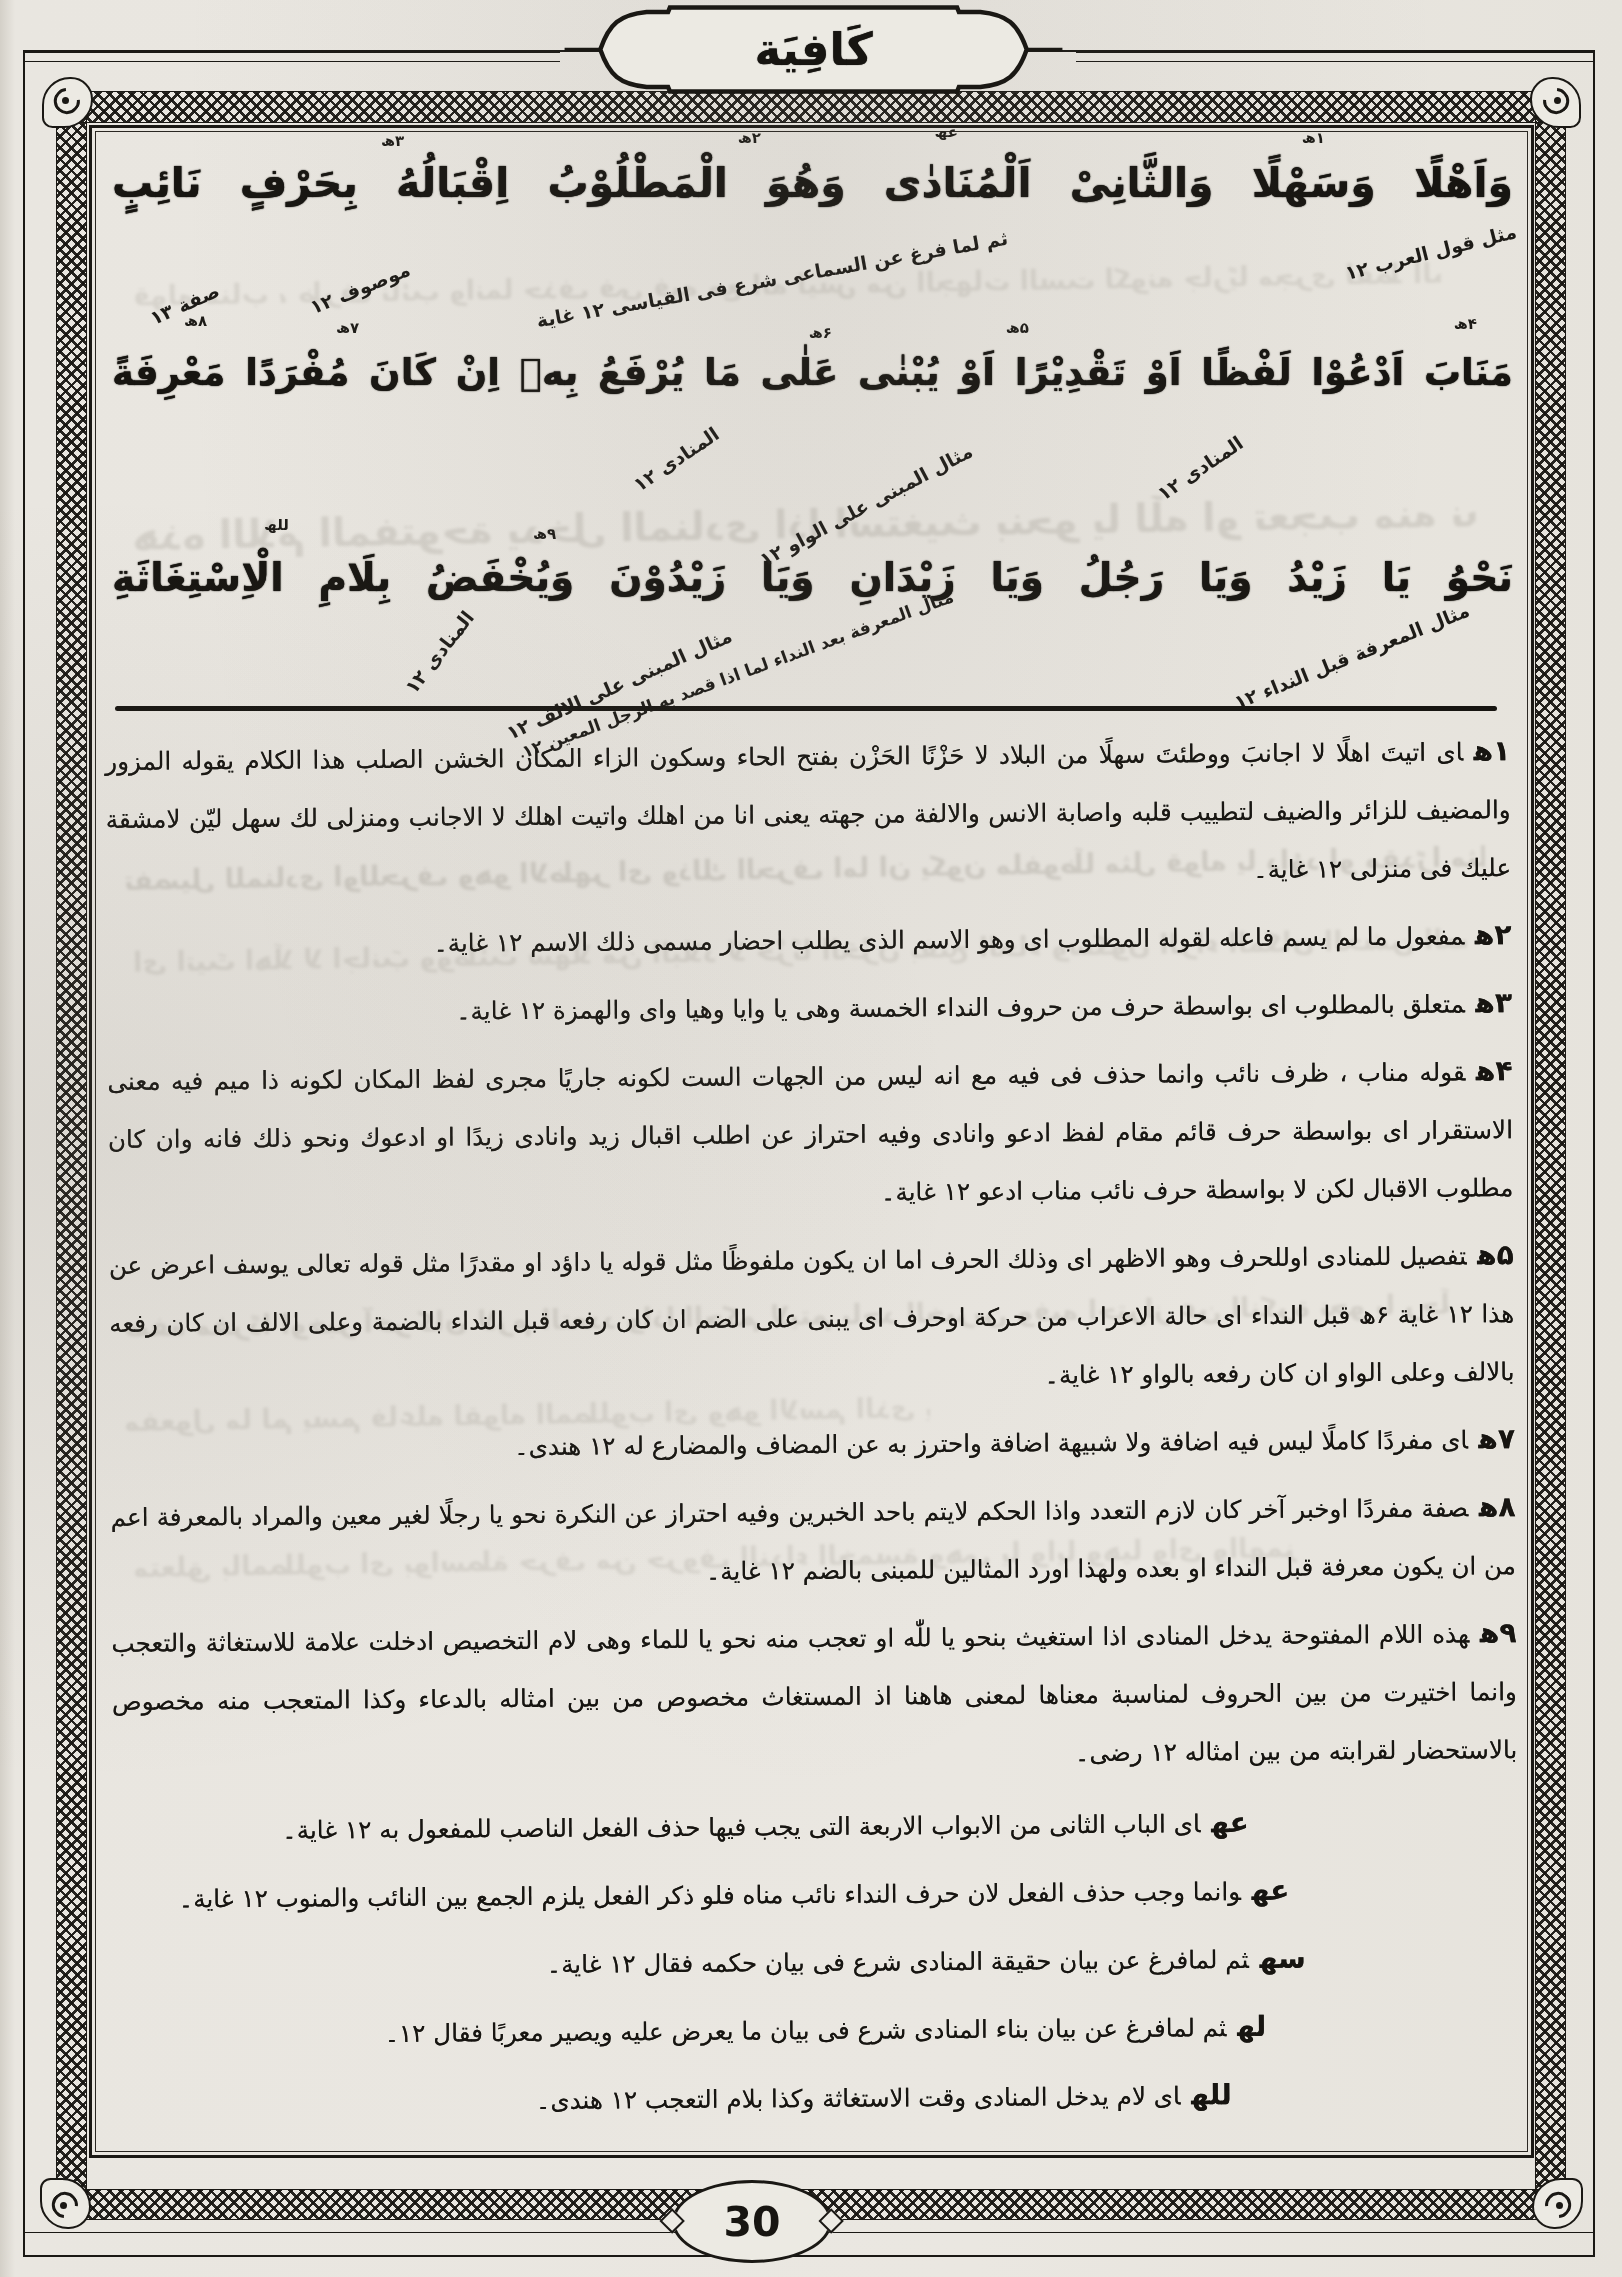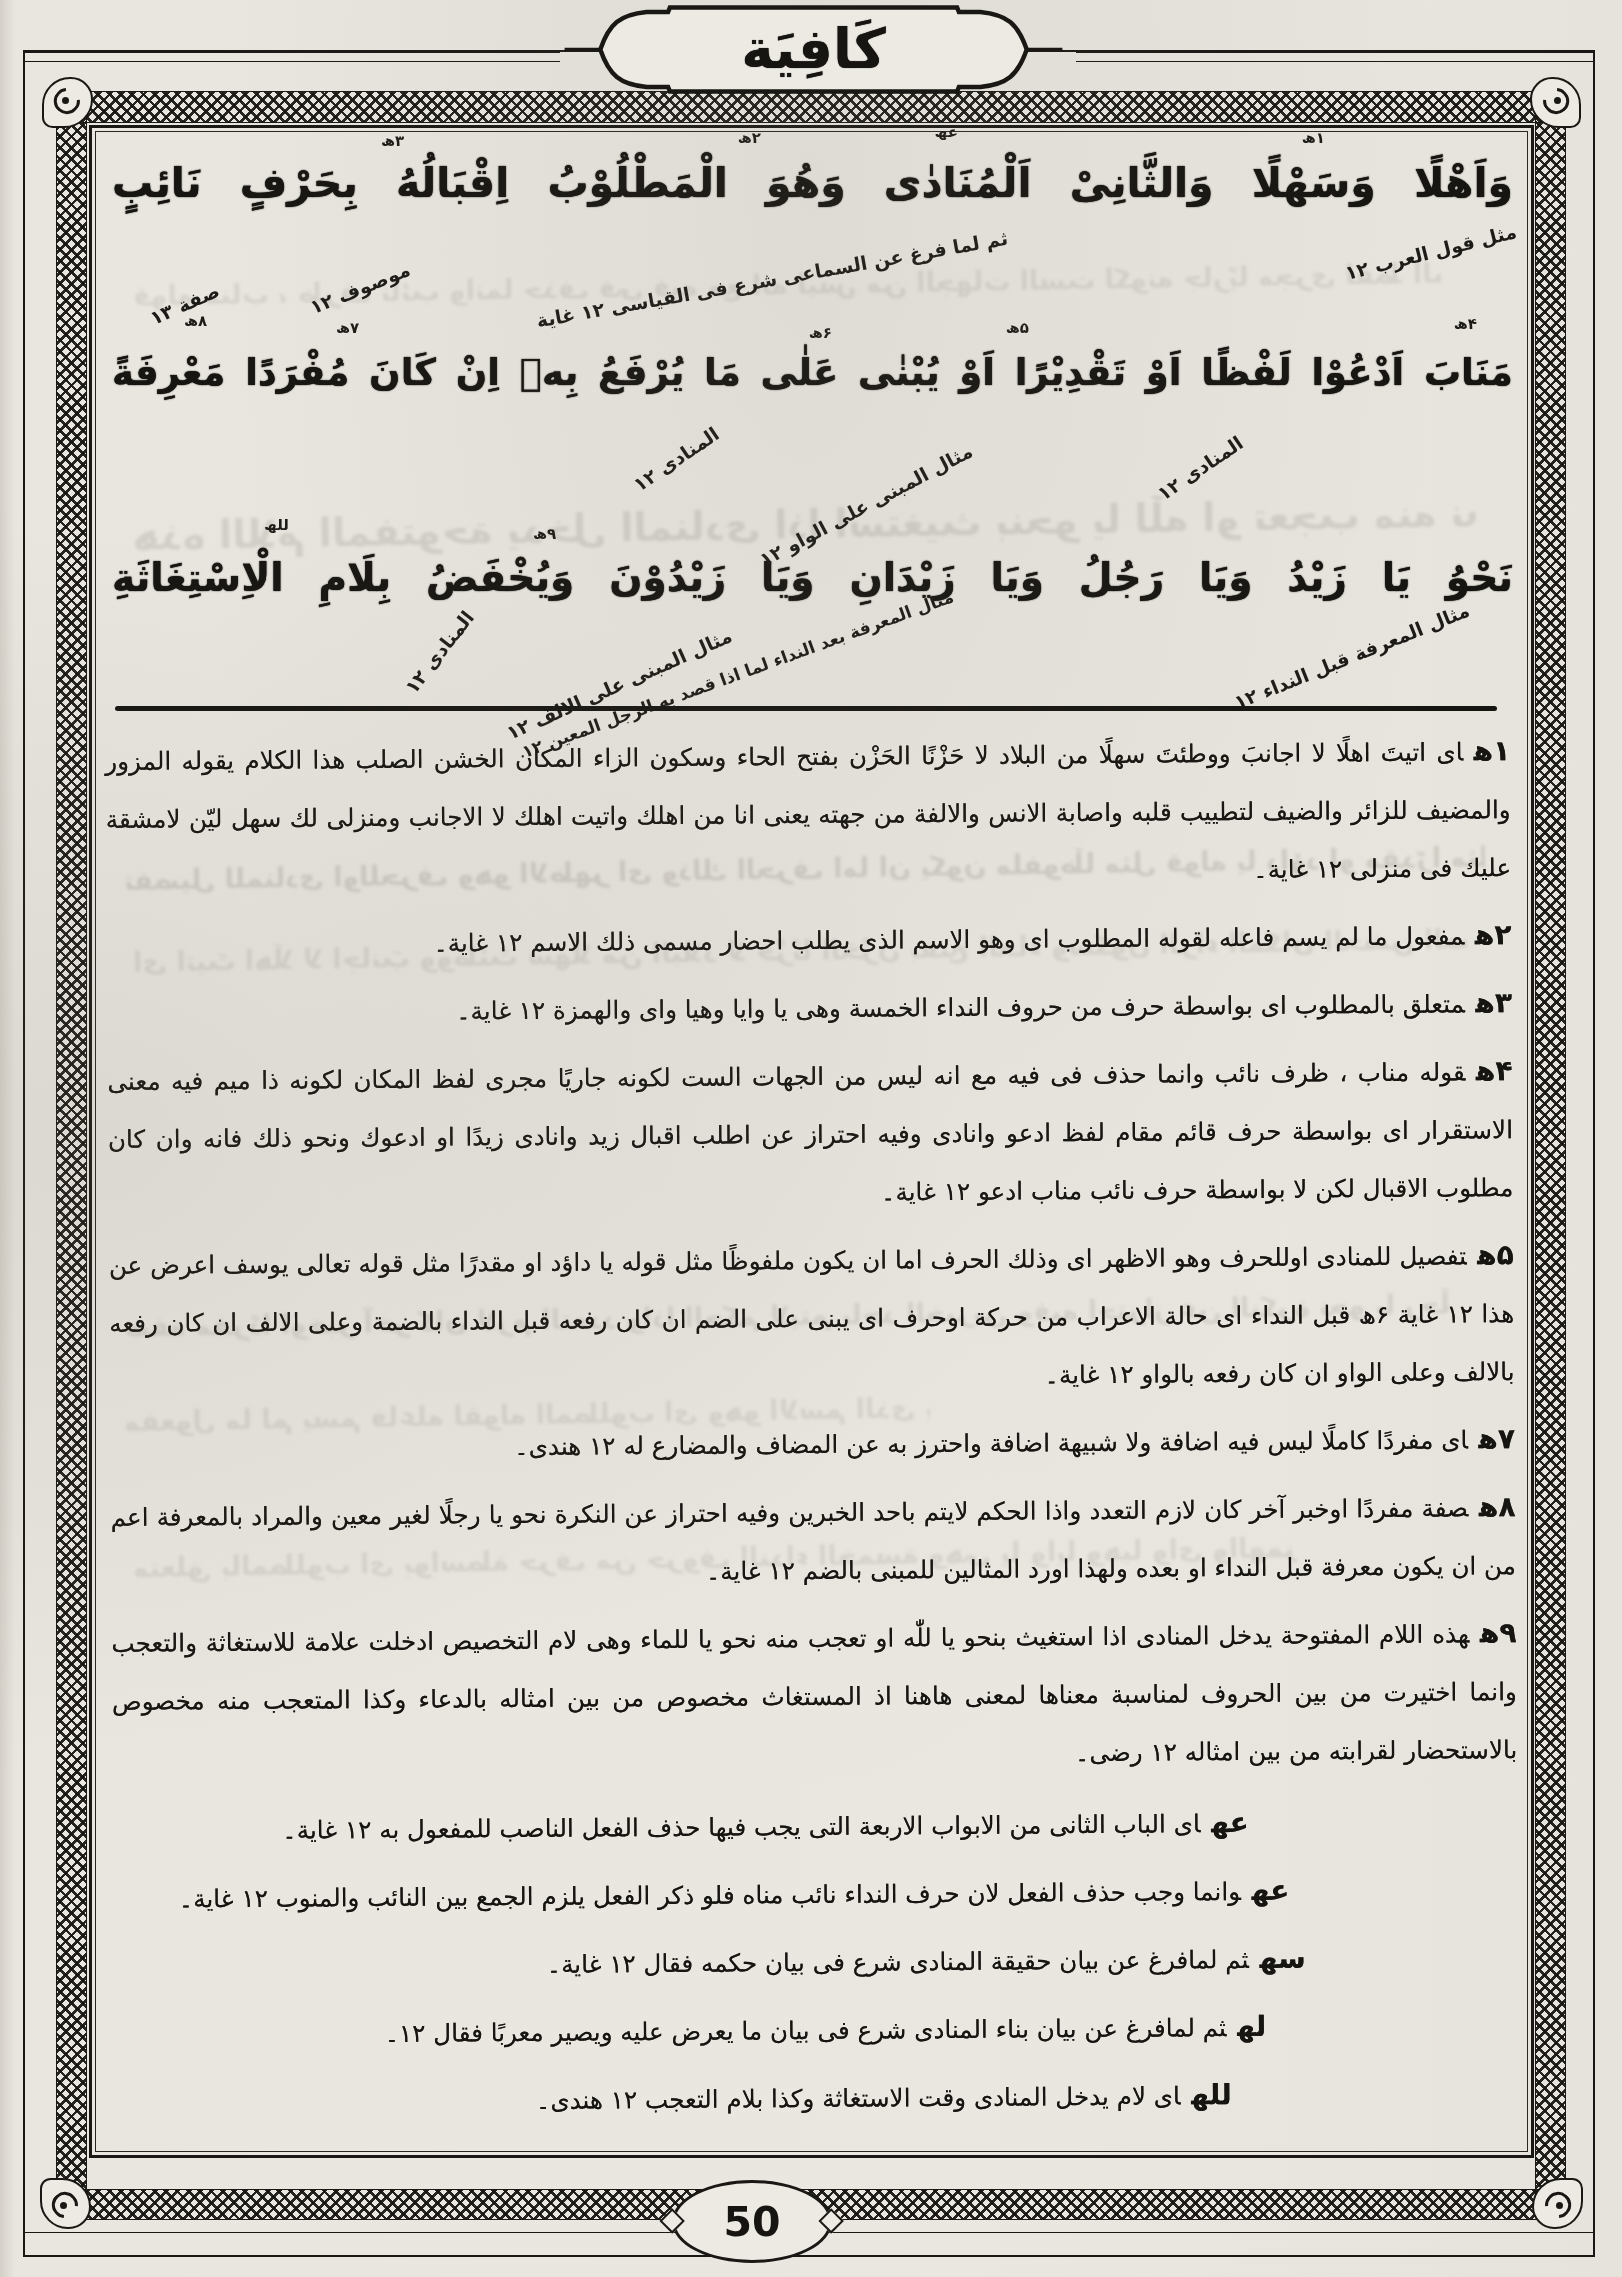--- a/index.html
+++ b/index.html
@@ -31,21 +31,21 @@
     border:3.6px solid #1a1814;border-radius:50%;border-top-color:transparent;transform:rotate(40deg);}
   .rosette::after{content:"";position:absolute;left:18px;top:18px;width:7.2px;height:7.2px;background:#1a1814;border-radius:50%;}
   .ros-tl{left:43px;top:77px;}
   .ros-tr{right:41px;top:77px;transform:scaleX(-1);}
   .ros-bl{left:41px;top:2178px;transform:scaleY(-1);}
   .ros-br{right:39px;top:2178px;transform:scale(-1,-1);}
   
   .cartouche{position:absolute;left:561px;top:3.6px;width:507px;height:91px;z-index:5;}
   .cartouche svg{display:block;}
   .cartouche .title{position:absolute;inset:0;display:flex;align-items:center;justify-content:center;
-    font-size:55px;font-weight:bold;letter-spacing:1.8px;text-shadow:0 0 0.9px #171511;}
+    font-size:45px;font-weight:bold;letter-spacing:1.8px;text-shadow:0 0 0.9px #171511;}
   
   .pagenum{position:absolute;left:673px;top:2180px;width:154px;height:77px;background:#eceae3;
     border:3.6px solid #1a1814;border-radius:50%;display:flex;align-items:center;justify-content:center;
     font-size:41px;font-weight:bold;z-index:5;}
   .pagenum::before,.pagenum::after{content:"";position:absolute;top:29px;width:14.3px;height:14.3px;background:#eceae3;
     border:2.7px solid #1a1814;transform:rotate(45deg);}
   .pagenum::before{left:-11.6px;}
   .pagenum::after{right:-11.6px;}
   
   .matn-line{position:absolute;left:113px;right:109px;text-align:justify;text-align-last:justify;
@@ -191,18 +191,18 @@
     <p class="p8"><span class="pm">۸ھ</span><span>صفة مفردًا اوخبر آخر كان لازم التعدد واذا الحكم لايتم باحد الخبرين وفيه احتراز عن النكرة نحو يا رجلًا لغير معين والمراد بالمعرفة اعم من ان يكون معرفة قبل النداء او بعده ولهذا اورد المثالين للمبنى بالضم ۱۲ غاية۔</span></p>
     <p class="p9"><span class="pm">۹ھ</span><span>هذه اللام المفتوحة يدخل المنادى اذا استغيث بنحو يا للّٰه او تعجب منه نحو يا للماء وهى لام التخصيص ادخلت علامة للاستغاثة والتعجب وانما اختيرت من بين الحروف لمناسبة معناها لمعنى هاهنا اذ المستغاث مخصوص من بين امثاله بالدعاء وكذا المتعجب منه مخصوص بالاستحضار لقرابته من بين امثاله ۱۲ رضى۔</span></p>
     <p class="p10"><span class="pm">عھ</span><span>اى الباب الثانى من الابواب الاربعة التى يجب فيها حذف الفعل الناصب للمفعول به ۱۲ غاية۔</span></p>
     <p class="p11"><span class="pm">عھ</span><span>وانما وجب حذف الفعل لان حرف النداء نائب مناه فلو ذكر الفعل يلزم الجمع بين النائب والمنوب ۱۲ غاية۔</span></p>
     <p class="p12"><span class="pm">سھ</span><span>ثم لمافرغ عن بيان حقيقة المنادى شرع فى بيان حكمه فقال ۱۲ غاية۔</span></p>
     <p class="p13"><span class="pm">لھ</span><span>ثم لمافرغ عن بيان بناء المنادى شرع فى بيان ما يعرض عليه ويصير معربًا فقال ۱۲۔</span></p>
     <p class="p14"><span class="pm">للھ</span><span>اى لام يدخل المنادى وقت الاستغاثة وكذا بلام التعجب ۱۲ هندى۔</span></p>
   </div>
 
   <div class="pagenum">
-    <span>50</span>
+    <span>30</span>
   </div>
 
   <div class="paper-noise"></div>
 </div>
 
 
 </body></html>

